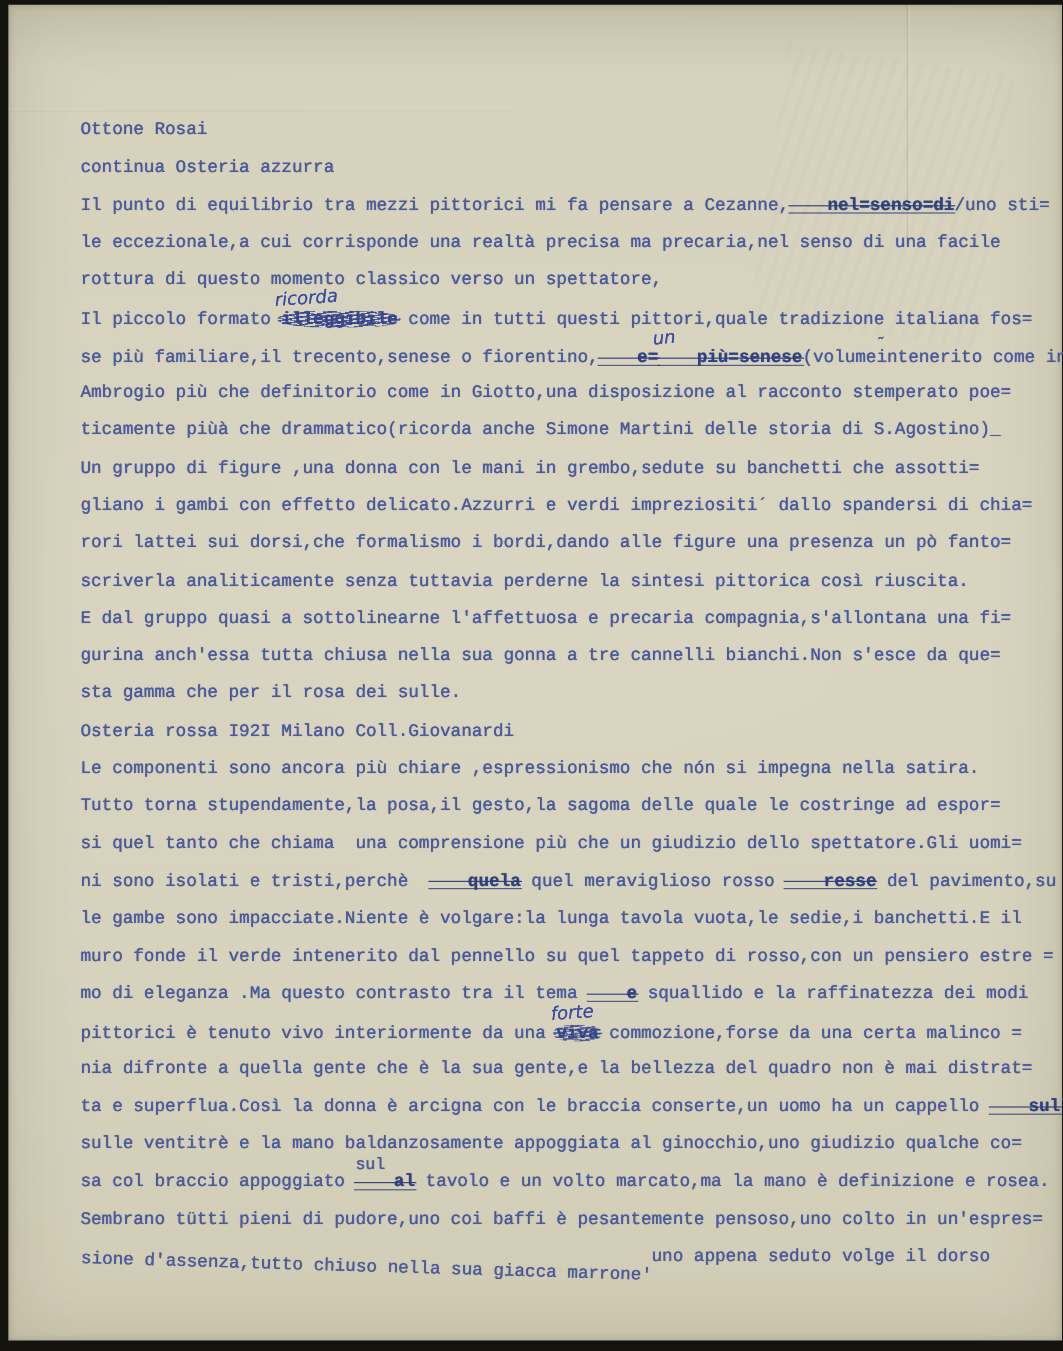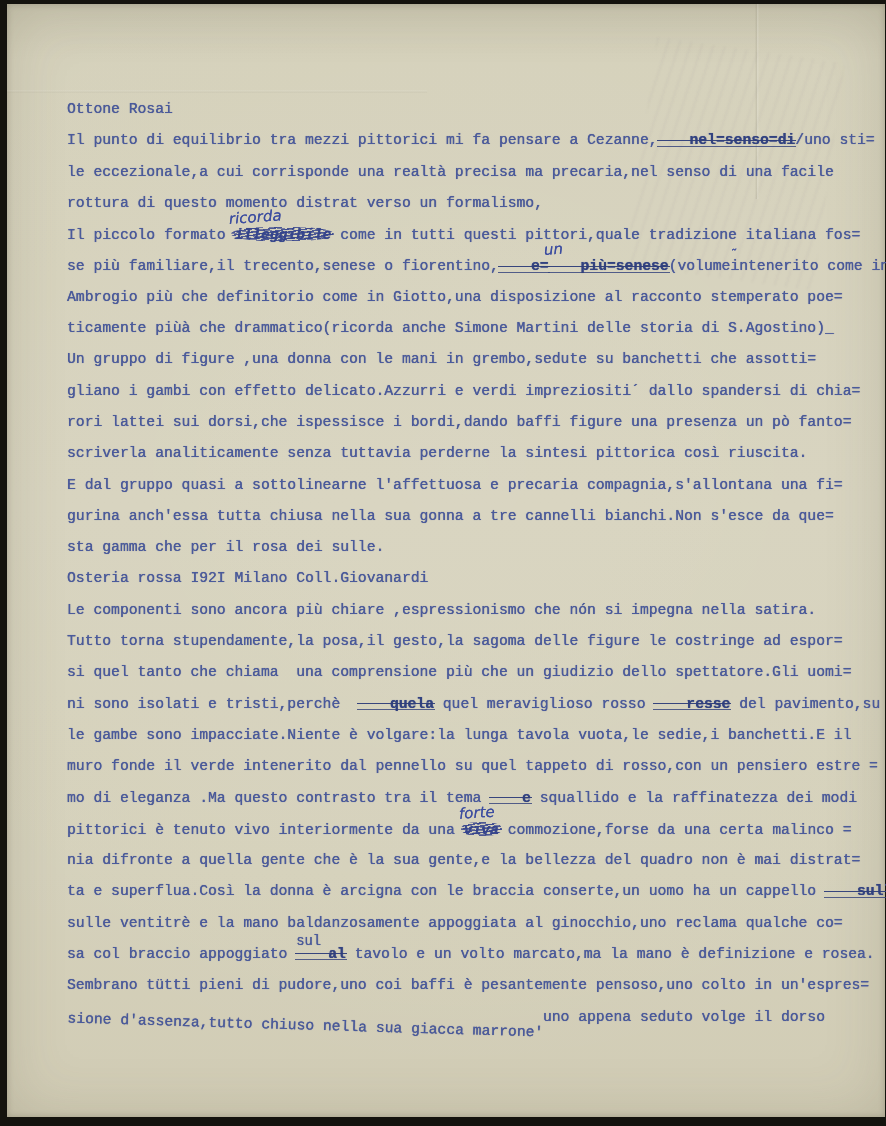--- a/index.html
+++ b/index.html
@@ -52,21 +52,21 @@
   }
   .seg { display:inline; }
   
   .seg.strike { position:relative; color:#32427f; font-weight:bold;padding-left:32px; }
   .seg.strike::after {
     content:""; position:absolute; left:-1px; right:-1px; top:46%; height:5px;
     border-top:1.7px solid rgba(47,62,122,0.95);
     border-bottom:1.6px solid rgba(47,62,122,0.8);
   }
   
-  .seg.scribble { position:relative; color:#3a4a8c; font-weight:bold;font-style:italic; }
+  .seg.scribble { position:relative; color:#3a4a8c; font-weight:bold; }
   .seg.scribble::before {
     content:""; position:absolute; left:-3px; right:-3px; top:0px; bottom:2px;
     background:
       repeating-linear-gradient(-10deg, rgba(52,66,140,0.85) 0 1.3px, rgba(0,0,0,0) 1.3px 3.2px),
       repeating-linear-gradient(7deg, rgba(52,66,140,0.6) 0 1px, rgba(0,0,0,0) 1px 3.6px);
     border-radius:45% / 60%;
   }
   
   .seg.hand, .seg.hand-mark {
     display:inline-block; width:0; overflow:visible; white-space:nowrap;
@@ -92,44 +92,45 @@
 </head>
 <body>
 
 <div class="scan">
   <div class="paper">
     <div class="crease-v"></div>
     <div class="crease-h"></div>
     <div class="ghost"></div>
     <div class="lines">
         <div class="line"><span class="seg">Ottone Rosai</span></div>
+        <div class="line"><span class="seg">continua Osteria azzurra</span></div>
         <div class="line"><span class="seg">Il punto di equilibrio tra mezzi pittorici mi fa pensare a Cezanne,</span><span class="seg strike">nel=senso=di</span><span class="seg">/uno sti=</span></div>
         <div class="line"><span class="seg">le eccezionale,a cui corrisponde una realtà precisa ma precaria,nel senso di una facile</span></div>
-        <div class="line"><span class="seg">rottura di questo momento distrat verso un formalismo,</span></div>
+        <div class="line"><span class="seg">rottura di questo momento classico verso un spettatore,</span></div>
         <div class="line"><span class="seg">Il piccolo formato </span><span class="seg hand">ricorda</span><span class="seg scribble">illeggibile</span><span class="seg"> come in tutti questi pittori,quale tradizione italiana fos=</span></div>
         <div class="line"><span class="seg">se più familiare,il trecento,senese o fiorentino,</span><span class="seg strike">e=</span><span class="seg hand">un</span><span class="seg strike">più=senese</span><span class="seg">(volume</span><span class="seg hand-mark">˜</span><span class="seg">intenerito come in</span></div>
         <div class="line"><span class="seg">Ambrogio più che definitorio come in Giotto,una disposizione al racconto stemperato poe=</span></div>
         <div class="line"><span class="seg">ticamente piùà che drammatico(ricorda anche Simone Martini delle storia di S.Agostino)_</span></div>
         <div class="line"><span class="seg">Un gruppo di figure ,una donna con le mani in grembo,sedute su banchetti che assotti=</span></div>
         <div class="line"><span class="seg">gliano i gambi con effetto delicato.Azzurri e verdi impreziositi´ dallo spandersi di chia=</span></div>
-        <div class="line"><span class="seg">rori lattei sui dorsi,che ispessisce i bordi,dando baffi figure una presenza un pò fanto=</span></div>
+        <div class="line"><span class="seg">rori lattei sui dorsi,che formalismo i bordi,dando alle figure una presenza un pò fanto=</span></div>
         <div class="line"><span class="seg">scriverla analiticamente senza tuttavia perderne la sintesi pittorica così riuscita.</span></div>
         <div class="line"><span class="seg">E dal gruppo quasi a sottolinearne l'affettuosa e precaria compagnia,s'allontana una fi=</span></div>
         <div class="line"><span class="seg">gurina anch'essa tutta chiusa nella sua gonna a tre cannelli bianchi.Non s'esce da que=</span></div>
         <div class="line"><span class="seg">sta gamma che per il rosa dei sulle.</span></div>
         <div class="line"><span class="seg">Osteria rossa I92I Milano Coll.Giovanardi</span></div>
         <div class="line"><span class="seg">Le componenti sono ancora più chiare ,espressionismo che nón si impegna nella satira.</span></div>
-        <div class="line"><span class="seg">Tutto torna stupendamente,la posa,il gesto,la sagoma delle figure le costringe ad espor=</span></div>
+        <div class="line"><span class="seg">Tutto torna stupendamente,la posa,il gesto,la sagoma delle quale le costringe ad espor=</span></div>
         <div class="line"><span class="seg">si quel tanto che chiama  una comprensione più che un giudizio dello spettatore.Gli uomi=</span></div>
         <div class="line"><span class="seg">ni sono isolati e tristi,perchè  </span><span class="seg strike">quela</span><span class="seg"> quel meraviglioso rosso </span><span class="seg strike">resse</span><span class="seg"> del pavimento,su cui</span></div>
         <div class="line"><span class="seg">le gambe sono impacciate.Niente è volgare:la lunga tavola vuota,le sedie,i banchetti.E il</span></div>
         <div class="line"><span class="seg">muro fonde il verde intenerito dal pennello su quel tappeto di rosso,con un pensiero estre =</span></div>
         <div class="line"><span class="seg">mo di eleganza .Ma questo contrasto tra il tema </span><span class="seg strike">e</span><span class="seg"> squallido e la raffinatezza dei modi</span></div>
         <div class="line"><span class="seg">pittorici è tenuto vivo interiormente da una </span><span class="seg hand">forte</span><span class="seg scribble">viva</span><span class="seg"> commozione,forse da una certa malinco =</span></div>
         <div class="line"><span class="seg">nia difronte a quella gente che è la sua gente,e la bellezza del quadro non è mai distrat=</span></div>
         <div class="line"><span class="seg">ta e superflua.Così la donna è arcigna con le braccia conserte,un uomo ha un cappello </span><span class="seg strike">sull</span></div>
-        <div class="line"><span class="seg">sulle ventitrè e la mano baldanzosamente appoggiata al ginocchio,uno reclama qualche co=</span></div>
+        <div class="line"><span class="seg">sulle ventitrè e la mano baldanzosamente appoggiata al ginocchio,uno giudizio qualche co=</span></div>
         <div class="line"><span class="seg">sa col braccio appoggiato </span><span class="seg sup">sul</span><span class="seg strike">al</span><span class="seg"> tavolo e un volto marcato,ma la mano è definizione e rosea.</span></div>
         <div class="line"><span class="seg">Sembrano tütti pieni di pudore,uno coi baffi è pesantemente pensoso,uno colto in un'espres=</span></div>
         <div class="line"><span class="seg tilt">sione d'assenza,tutto chiuso nella sua giacca marrone'</span><span class="seg">uno appena seduto volge il dorso</span></div>
       </div>
   </div>
 </div>
 
 </body></html>

